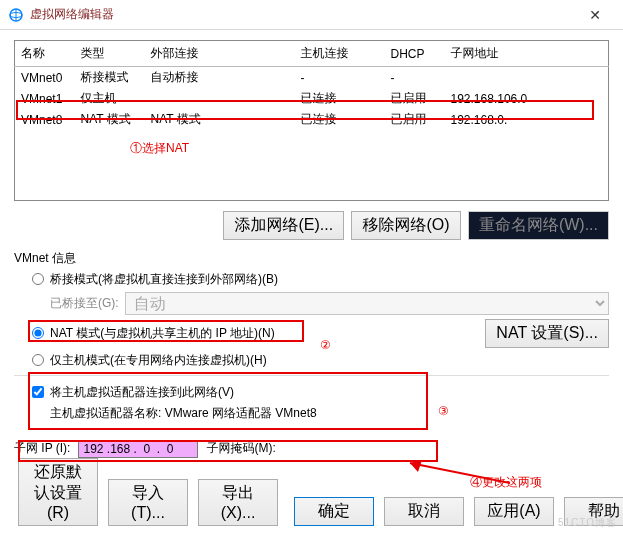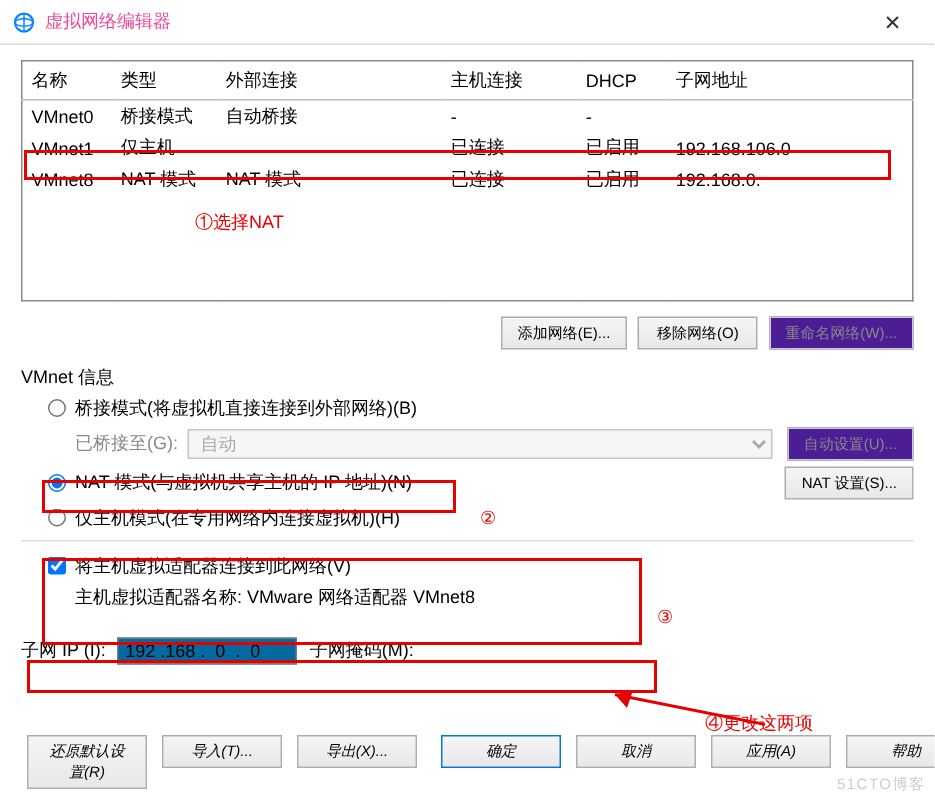--- a/index.html
+++ b/index.html
@@ -1,39 +1,39 @@
 <!DOCTYPE html>
 <html><head>
 <meta charset="utf-8">
 <style>
 * { box-sizing: border-box; margin: 0; padding: 0; }
 body { font-family: "Microsoft YaHei", Tahoma, sans-serif; font-size: 12px; background: #fff; width: 623px; height: 536px; position: relative; overflow: hidden; }
 .titlebar { height: 30px; border-bottom: 1px solid #d9d9d9; display: flex; align-items: center; padding: 0 8px; background: #fff; }
 .titlebar .icon { width: 16px; height: 16px; margin-right: 6px; }
-.titlebar .title { flex: 1; color: #ec4899; }
+.titlebar .title { flex: 1; color: #7f1d1d; }
 .titlebar .close { width: 40px; height: 30px; display: flex; align-items: center; justify-content: center; font-size: 14px; color: #333; cursor: pointer; }
 .content { padding: 10px 14px; }
 .table { width: 100%; border: 1px solid #888; border-collapse: collapse; }
 .table th { text-align: left; font-weight: normal; padding: 4px 6px; border-bottom: 1px solid #bbb; background: #fff; font-size: 12px; }
 .table td { padding: 2px 6px; font-size: 12px; }
 .ann-box1 { position: absolute; border: 2px solid #e60000; pointer-events: none; }
 .ann-text { position: absolute; color: #e60000; font-size: 12px; pointer-events: none; }
 .btn-row { margin: 10px 0; text-align: right; }
-.btn { display: inline-block; min-width: 80px; padding: 3px 10px; border: 1px solid #adadad; background: linear-gradient(#f5f5f5,#e8e8e8); font-size: 10px; margin-left: 4px; text-align: center; cursor: pointer; }
-.btn.ghost { color: #888; border-color: #ccc; background: #4c1d95; }
+.btn { display: inline-block; min-width: 80px; padding: 3px 10px; border: 1px solid #adadad; background: linear-gradient(#f5f5f5,#e8e8e8); font-size: 16px; margin-left: 4px; text-align: center; cursor: pointer; }
+.btn.ghost { color: #888; border-color: #ccc; background: #0f172a; }
 .section-title { margin: 4px 0; }
 .sub { padding-left: 18px; margin: 4px 0; display: flex; align-items: center; gap: 6px; }
 .sub-in { padding-left: 36px; margin: 3px 0; display: flex; align-items: center; gap: 6px; }
 .radio, .check { width: 12px; height: 12px; }
 .row2 { display: flex; align-items: center; gap: 6px; margin: 3px 0; }
-input.field { border: 1px solid #7a7a7a; padding: 1px 4px; font-size: 12px; background: #0369a1; }
-select.field { border: 1px solid #adadad; padding: 1px 4px; font-size: 12px; background: #f3f3f3; color: #888; flex: 1; }
+input.field { border: 1px solid #7a7a7a; padding: 1px 4px; font-size: 12px; background: #f0abfc; }
+select.field { border: 1px solid #adadad; padding: 1px 4px; font-size: 16px; background: #f3f3f3; color: #888; flex: 1; }
 .rightbtn { float: right; }
 .iprow { display: flex; align-items: center; gap: 8px; margin-top: 18px; }
-.footer { position: absolute; bottom: 10px; left: 14px; right: 14px; display: flex; align-items: flex-start; gap: 6px; font-style: italic; }
+.footer { position: absolute; bottom: 10px; left: 14px; right: 14px; display: flex; align-items: flex-end; gap: 6px; }
 .footer .spacer { flex: 1; }
 .wm { position: absolute; right: 6px; bottom: 6px; color: #ccc; font-size: 10px; letter-spacing: 1px; }
 .arrow { position: absolute; pointer-events: none; }
 hr.sep { border: none; border-top: 1px solid #ddd; margin: 6px 0 8px 0; }
 </style>
 </head>
 <body>
 
 <div class="titlebar">
   <span class="icon">
@@ -99,21 +99,20 @@
 
   <div class="section-title">VMnet 信息</div>
 
   <div class="sub">
     <input type="radio" class="radio" style="">
     <span>桥接模式(将虚拟机直接连接到外部网络)(B)</span>
   </div>
   <div class="sub-in row2">
     <span style="color:#888">已桥接至(G):</span>
     <select class="field" disabled=""><option>自动</option></select>
-    <span class="btn ghost">自动设置(U)...</span>
   </div>
 
   <div class="sub">
     <input type="radio" class="radio" checked="" style="">
     <span>NAT 模式(与虚拟机共享主机的 IP 地址)(N)</span>
     <span class="btn rightbtn" style="margin-left:auto">NAT 设置(S)...</span>
   </div>
 
   <div class="sub">
     <input type="radio" class="radio" style="">

